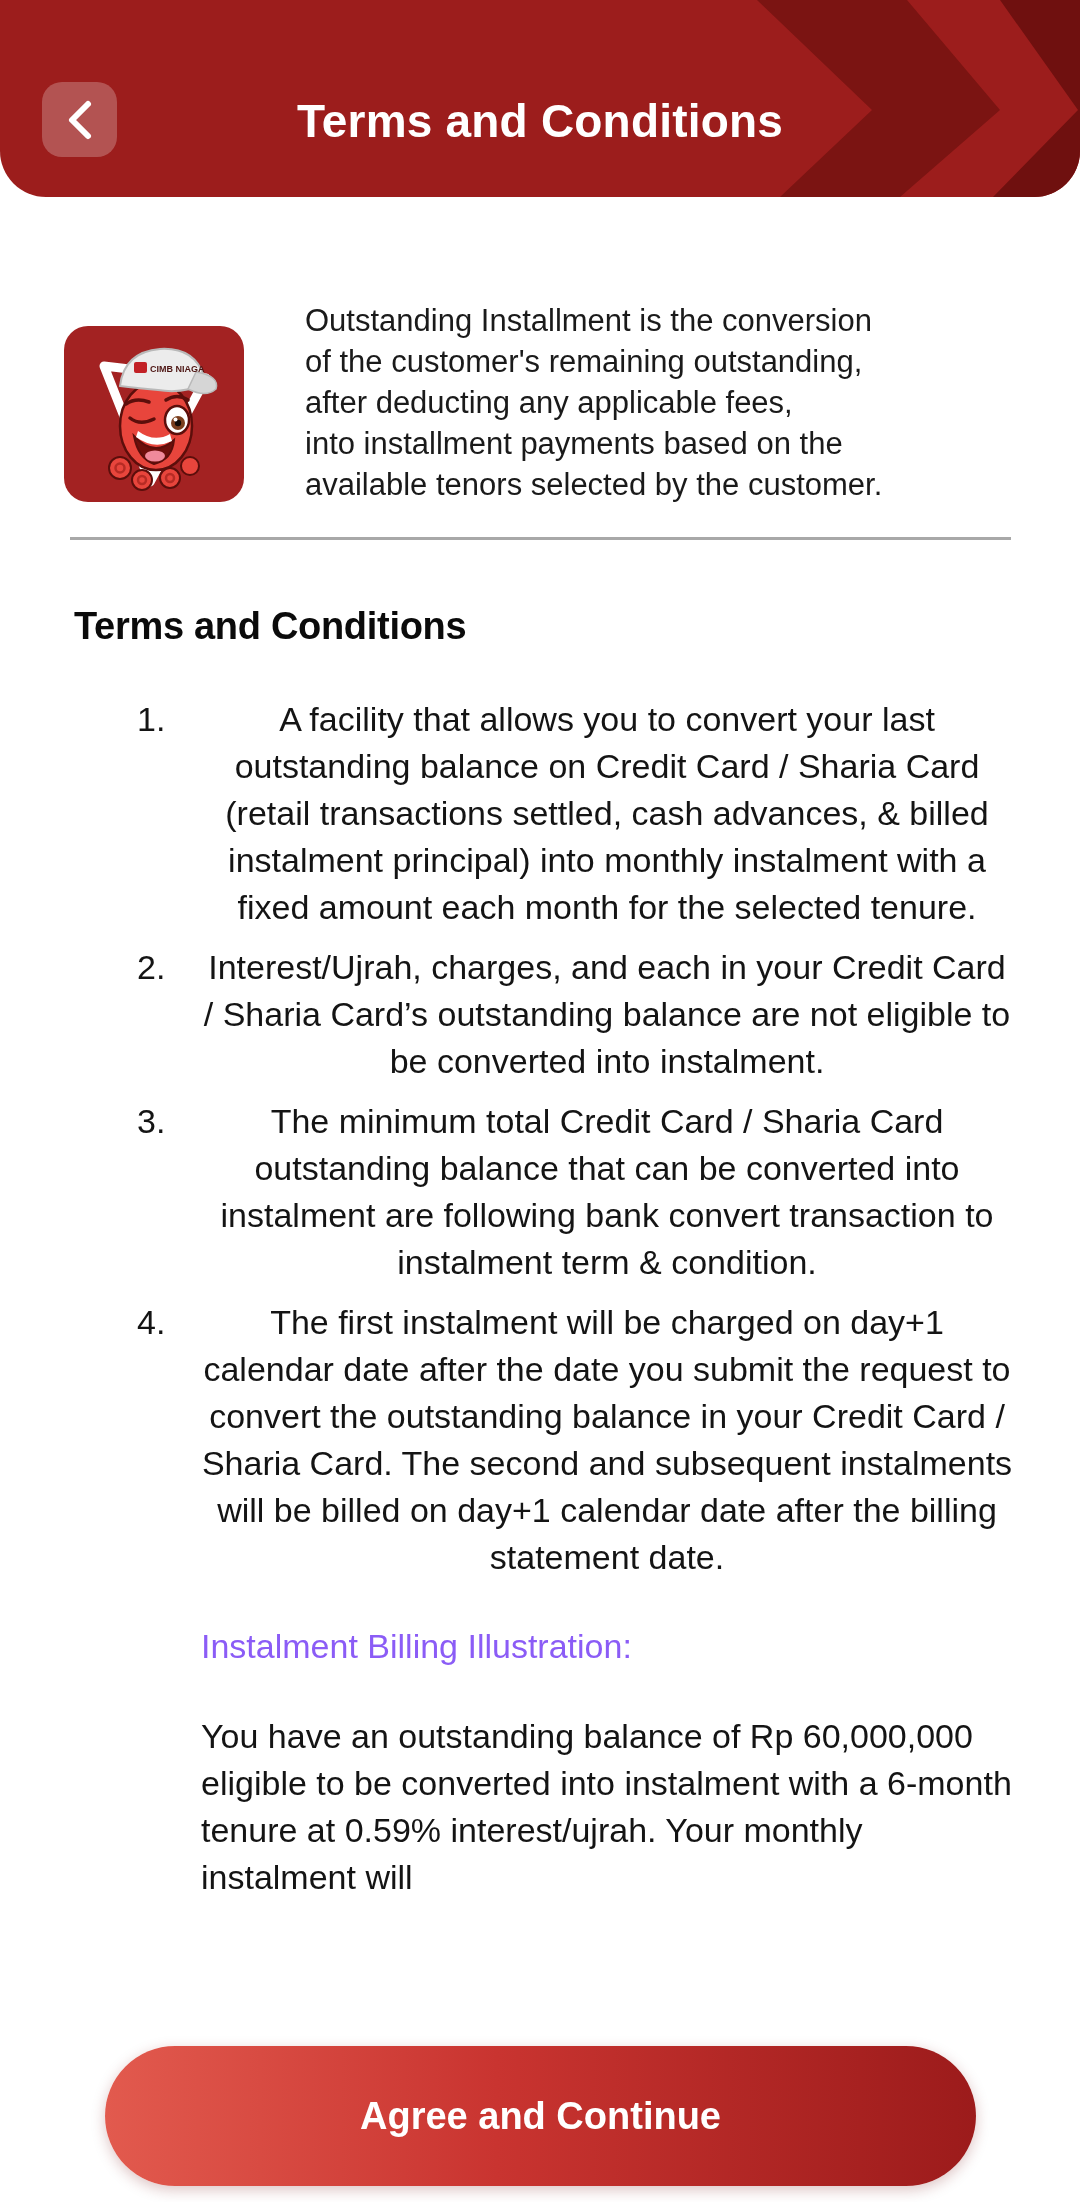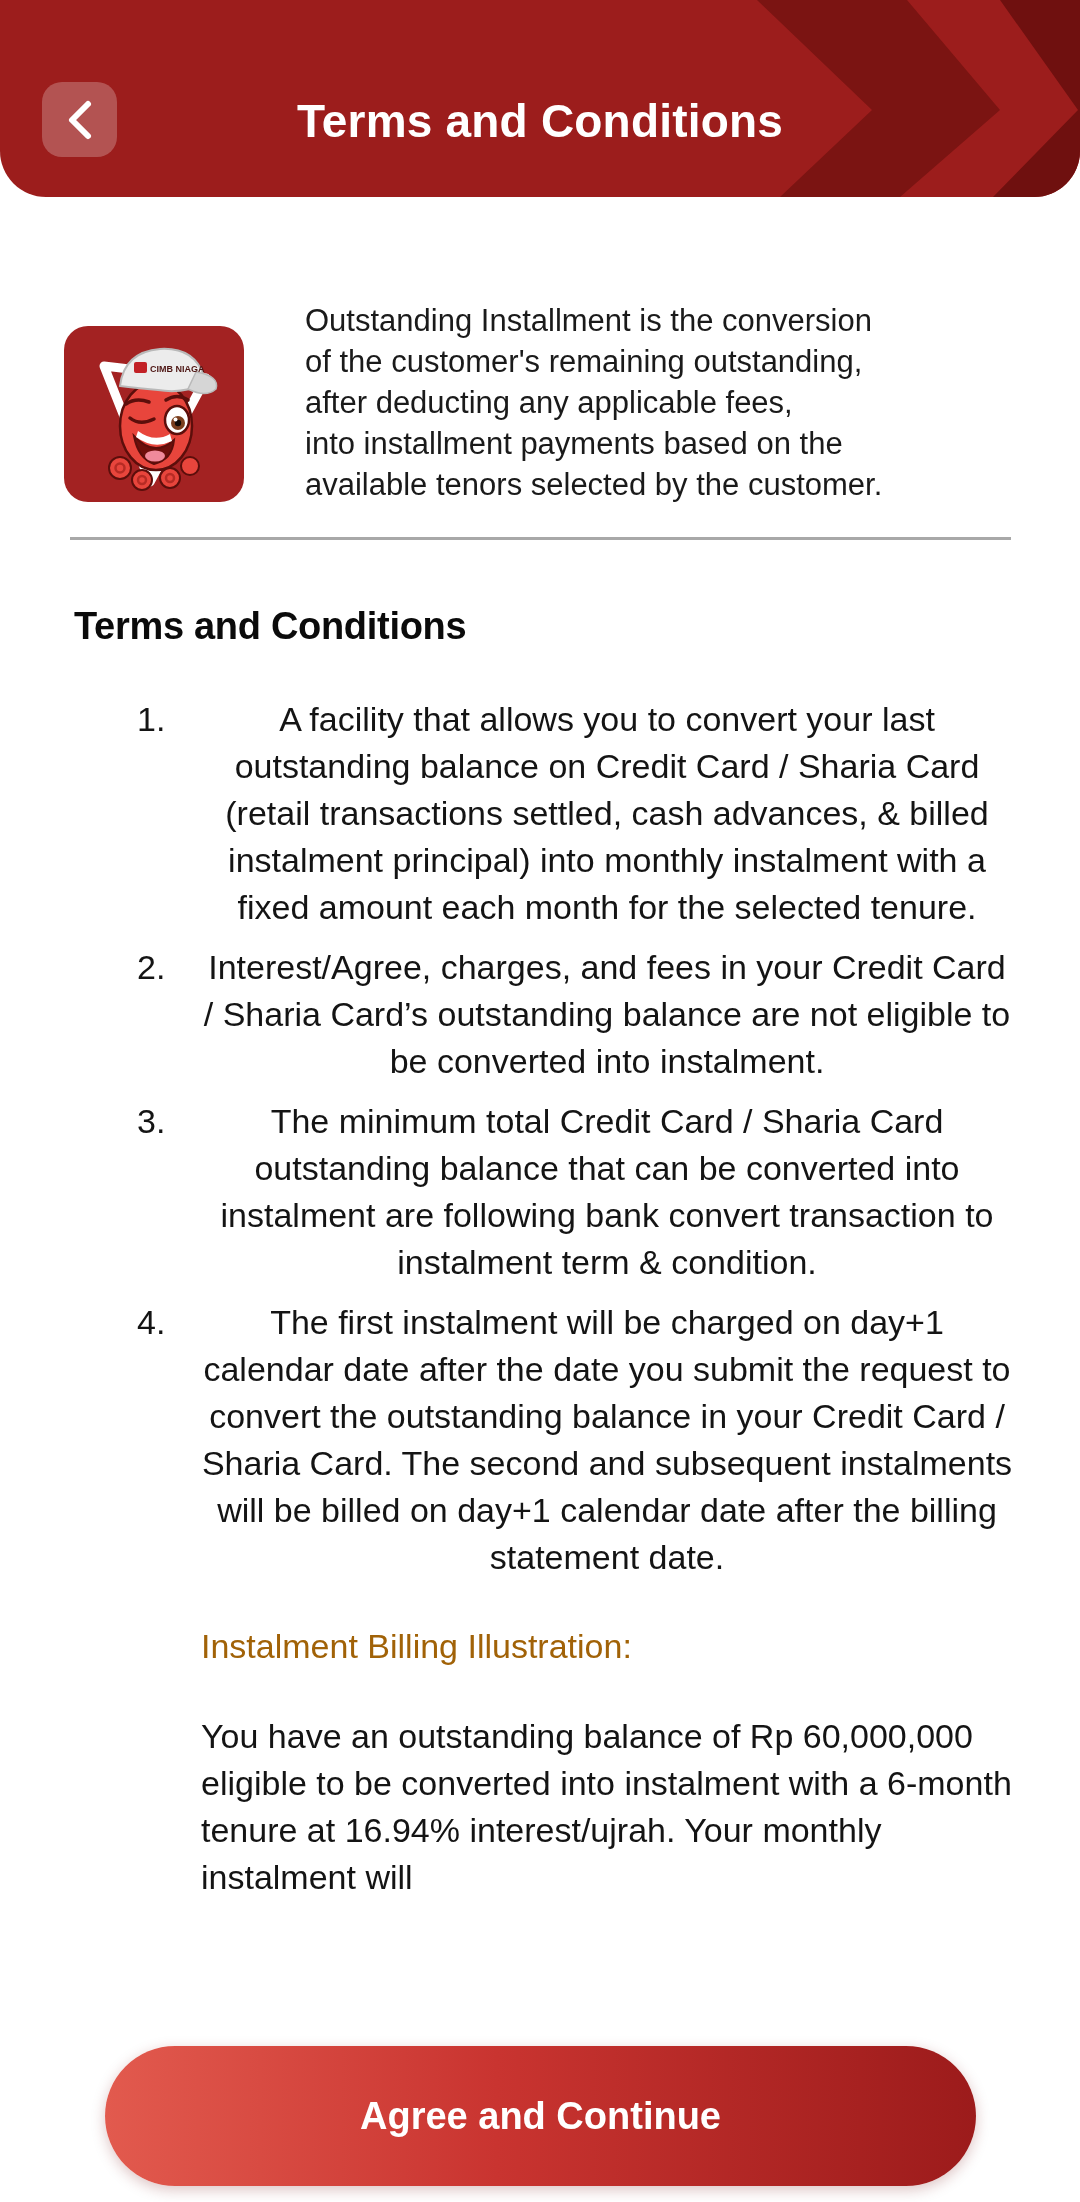--- a/index.html
+++ b/index.html
@@ -124,21 +124,21 @@
     content: counter(item) ".";
     position: absolute;
     left: -64px;
     top: 0;
   }
   .illustration-label {
     margin-top: 42px;
     margin-left: 201px;
     font-size: 34px;
     line-height: 47px;
-    color: #a16207;
+    color: #8b5cf6;
   }
   .illustration-text {
     margin-top: 43px;
     margin-left: 201px;
     width: 812px;
     font-size: 34px;
     line-height: 47px;
     color: #141414;
   }
 
@@ -219,25 +219,25 @@
 into installment payments based on the
 available tenors selected by the customer.</p>
 
   <hr class="divider">
 
   <section class="terms-section">
     <h3 class="terms-heading">Terms and Conditions</h3>
 
     <ol class="terms-list">
       <li>A facility that allows you to convert your last outstanding balance on Credit Card / Sharia Card (retail transactions settled, cash advances, &amp; billed instalment principal) into monthly instalment with a fixed amount each month for the selected tenure.</li>
-      <li>Interest/Agree, charges, and fees in your Credit Card / Sharia Card’s outstanding balance are not eligible to be converted into instalment.</li>
+      <li>Interest/Ujrah, charges, and each in your Credit Card / Sharia Card’s outstanding balance are not eligible to be converted into instalment.</li>
       <li>The minimum total Credit Card / Sharia Card outstanding balance that can be converted into instalment are following bank convert transaction to instalment term &amp; condition.</li>
       <li>The first instalment will be charged on day+1 calendar date after the date you submit the request to convert the outstanding balance in your Credit Card / Sharia Card. The second and subsequent instalments will be billed on day+1 calendar date after the billing statement date.</li>
     </ol>
 
     <p class="illustration-label">Instalment Billing Illustration:</p>
 
-    <p class="illustration-text">You have an outstanding balance of Rp 60,000,000 eligible to be converted into instalment with a 6-month tenure at 16.94% interest/ujrah. Your monthly instalment will</p>
+    <p class="illustration-text">You have an outstanding balance of Rp 60,000,000 eligible to be converted into instalment with a 6-month tenure at 0.59% interest/ujrah. Your monthly instalment will</p>
   </section>
 
   <button class="agree-btn">Agree and Continue</button>
 
 </div>
 
 </body></html>

